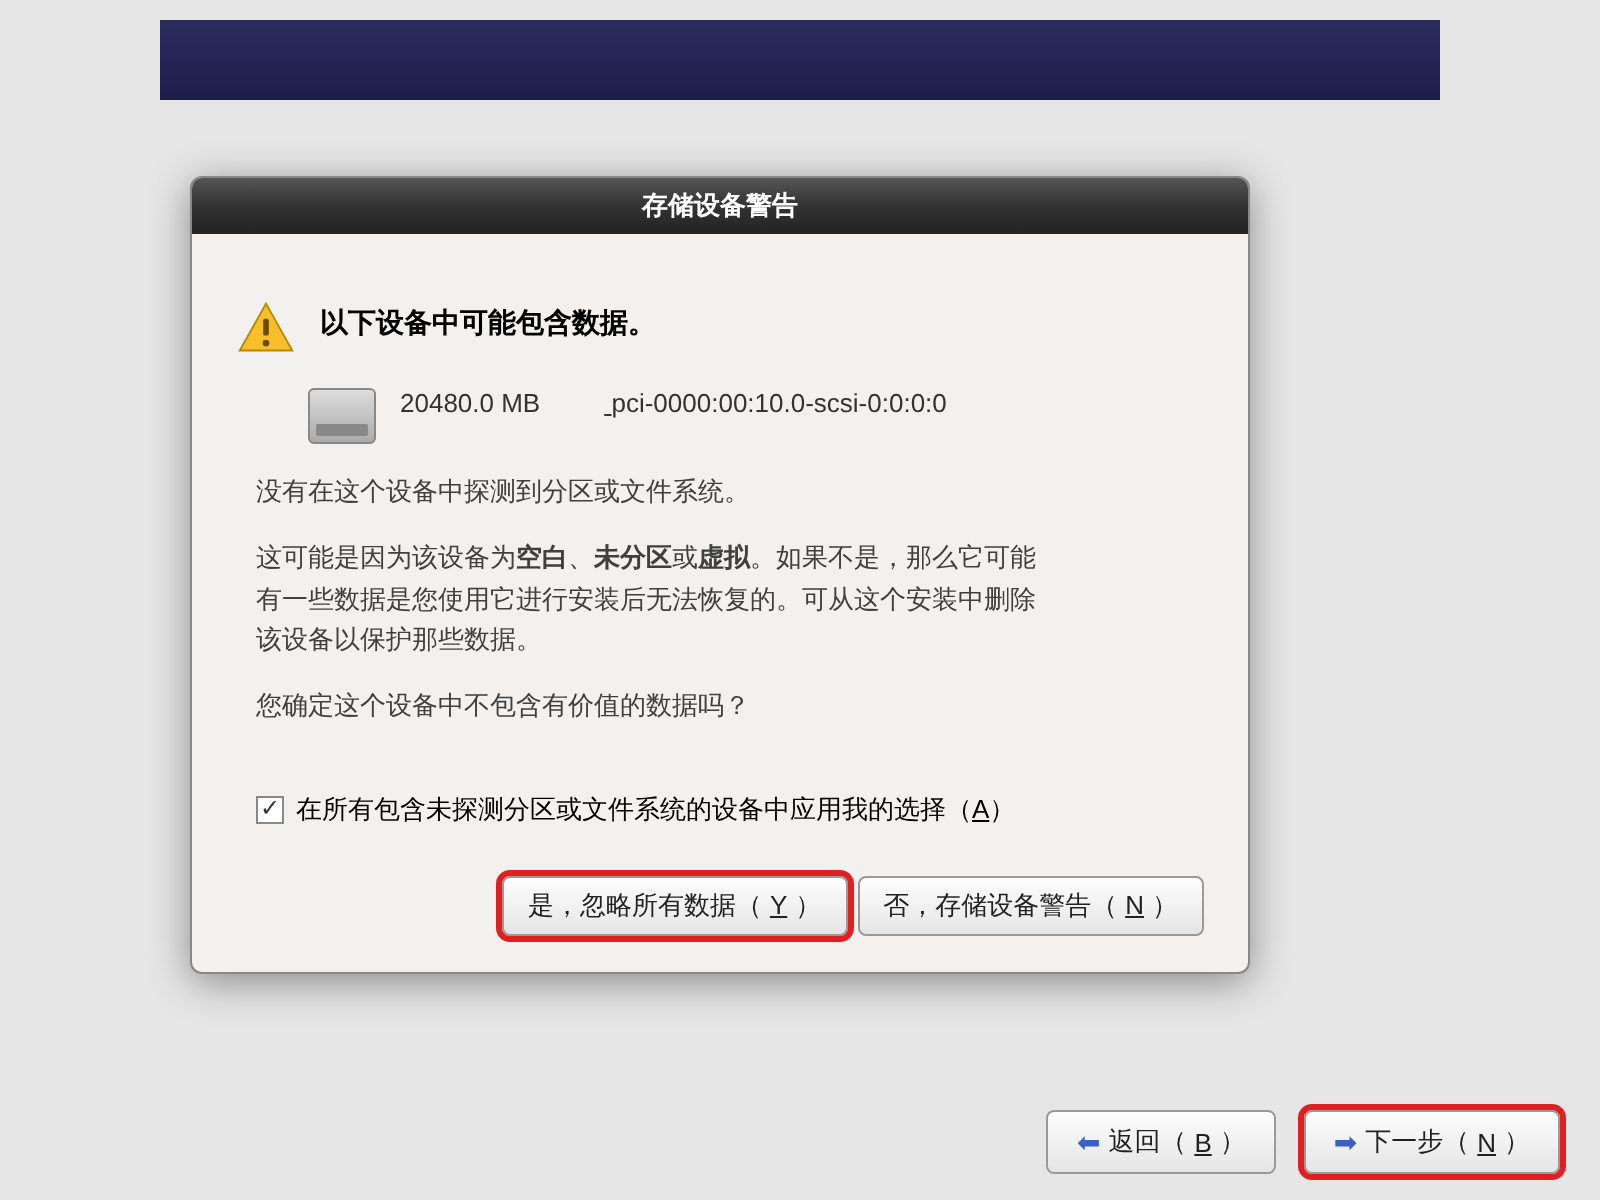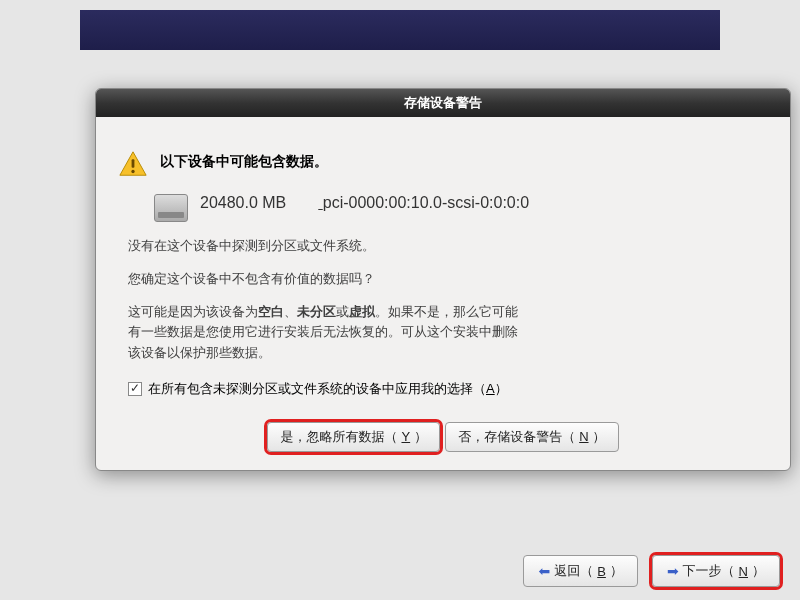--- a/index.html
+++ b/index.html
@@ -17,21 +17,21 @@
       top: 10px;
       left: 80px;
       right: 80px;
       height: 40px;
       background: linear-gradient(to bottom, #2b2b5e 0%, #1e1e4a 100%);
     }
     .dialog {
       position: absolute;
       top: 88px;
       left: 95px;
-      width: 696px;
+      width: 530px;
       background: #f2f1f0;
       border: 1px solid #888;
       border-radius: 6px;
       box-shadow: 0 4px 20px rgba(0,0,0,0.4);
       overflow: hidden;
     }
     .dialog-title {
       background: linear-gradient(to bottom, #555 0%, #333 50%, #222 100%);
       color: #fff;
       text-align: center;
@@ -65,28 +65,28 @@
       position: relative;
     }
     .disk-icon::after {
       content: "";
       position: absolute;
       left: 3px; right: 3px; bottom: 3px; height: 6px;
       background: #888;
       border-radius: 1px;
     }
     .device-name { font-weight: bold; font-size: 14px; }
-    .device-details { font-size: 16px; color: #333; text-decoration: underline; }
+    .device-details { font-size: 13px; color: #333; text-decoration: underline; }
     .device-details span { display: inline-block; }
     .device-size { margin-right: 32px; }
     .body-text { margin-left: 10px; margin-bottom: 12px; line-height: 1.6; color: #404040;}
     .body-text b { font-weight: bold; }
     .checkbox-row {
       margin-left: 10px;
-      margin-top: 16px;
+      margin-top: 32px;
       margin-bottom: 24px;
       display: flex;
       align-items: center;
       gap: 6px;
     }
     .checkbox {
       width: 14px; height: 14px;
       border: 1px solid #888;
       background: #fff;
       position: relative;
@@ -95,21 +95,21 @@
     .checkbox::after {
       content: "✓";
       position: absolute;
       left: 1px; top: -2px;
       font-size: 12px;
       color: #333;
     }
     .underline-key { text-decoration: underline; }
     .dialog-buttons {
       display: flex;
-      justify-content: center;
+      justify-content: flex-end;
       gap: 5px;
     }
     .btn {
       background: linear-gradient(to bottom, #fdfdfd, #e5e5e5);
       border: 1px solid #9a9a9a;
       border-radius: 4px;
       padding: 5px 12px;
       font-size: 13px;
       color: #222;
       cursor: pointer;
@@ -166,27 +166,27 @@
       <div>
         <div class="device-details">
           <span class="device-size">20480.0 MB</span>
           <span>pci-0000:00:10.0-scsi-0:0:0:0</span>
         </div>
       </div>
     </div>
 
     <div class="body-text">没有在这个设备中探测到分区或文件系统。</div>
 
-    <div class="body-text">您确定这个设备中不包含有价值的数据吗？</div>
-
     <div class="body-text">
       <span>这可能是因为该设备为</span><b>空白</b><span>、</span><b>未分区</b><span>或</span><b>虚拟</b><span>。如果不是，那么它可能</span><br>
       <span>有一些数据是您使用它进行安装后无法恢复的。可从这个安装中删除</span><br>
       <span>该设备以保护那些数据。</span>
     </div>
+
+    <div class="body-text">您确定这个设备中不包含有价值的数据吗？</div>
 
     <div class="checkbox-row">
       <span class="checkbox"></span>
       <span>
         <span>在所有包含未探测分区或文件系统的设备中应用我的选择（</span><span class="underline-key">A</span><span>）</span>
       </span>
     </div>
 
     <div class="dialog-buttons">
       <button class="btn highlight-red">

